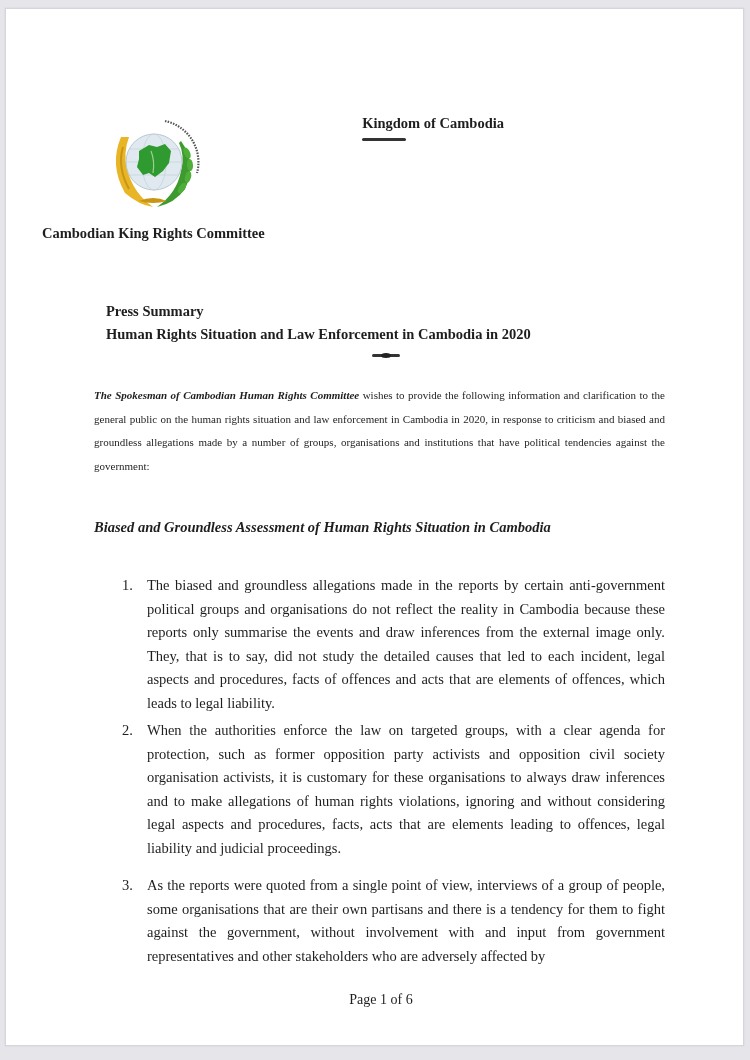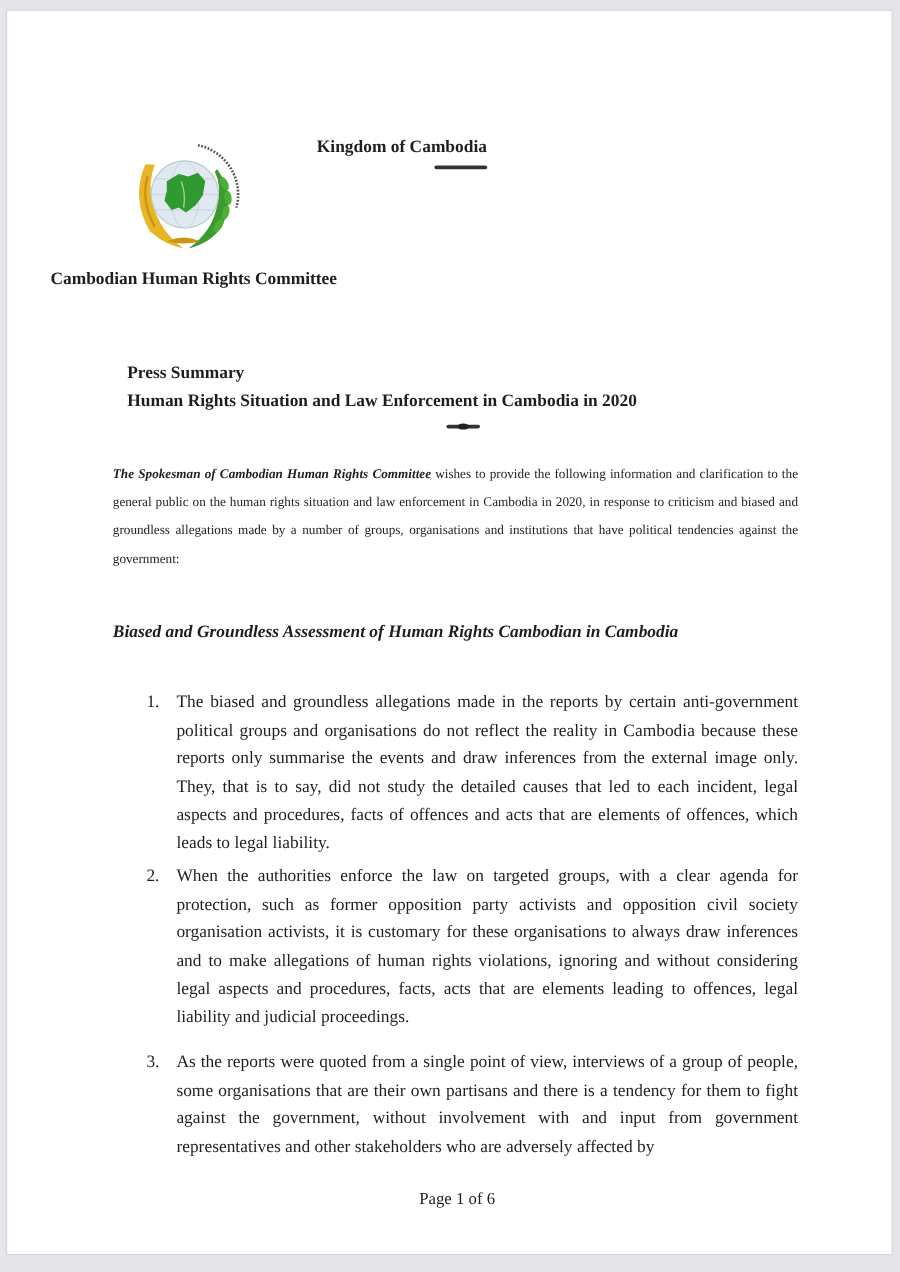--- a/index.html
+++ b/index.html
@@ -21,21 +21,21 @@
     }
     .logo {
       position: absolute;
       left: 93px; top: 98px;
       width: 108px; height: 108px;
     }
     .kingdom {
       position: absolute;
       left: 258px; top: 103px;
       width: 240px;
-      text-align: left;
+      text-align: right;
       font-weight: bold;
       font-size: 14.5px;
       line-height: 22px;
     }
     .orn-line {
       display: block;
       margin: 4px auto 0;
       width: 44px; height: 3px;
       background: #333;
       border-radius: 2px;
@@ -148,31 +148,31 @@
     <path d="M40 94 Q54 88 68 94 Q54 98 40 94 Z" fill="#c99514"></path>
 
     <path d="M66 14 A42 42 0 0 1 98 66" stroke="#555" stroke-width="2.2" stroke-dasharray="1.5 1.3" fill="none"></path>
   </svg>
 
   <div class="kingdom">
     <div>Kingdom of Cambodia</div>
     <span class="orn-line"></span>
   </div>
 
-  <div class="committee-name">Cambodian Human Rights Committee</div>
+  <div class="committee-name">Cambodian King Rights Committee</div>
 
   <div class="press">
     <div>Press Summary</div>
     <div>Human Rights Situation and Law Enforcement in Cambodia in 2020</div>
     <span class="orn-small"></span>
   </div>
 
   <p class="intro"><span class="lead">The Spokesman of Cambodian Human Rights Committee</span><span> wishes to provide the following information and clarification to the general public on the human rights situation and law enforcement in Cambodia in 2020, in response to criticism and biased and groundless allegations made by a number of groups, organisations and institutions that have political tendencies against the government:</span></p>
 
-  <div class="section-heading">Biased and Groundless Assessment of Human Rights Cambodian in Cambodia</div>
+  <div class="section-heading">Biased and Groundless Assessment of Human Rights Situation in Cambodia</div>
 
   <ul class="numbered" style="top:565px;">
     <li class="item">
       <span class="num">1.</span>
       <span>The biased and groundless allegations made in the reports by certain anti-government political groups and organisations do not reflect the reality in Cambodia because these reports only summarise the events and draw inferences from the external image only. They, that is to say, did not study the detailed causes that led to each incident, legal aspects and procedures, facts of offences and acts that are elements of offences, which leads to legal liability.</span>
     </li>
   </ul>
 
   <ul class="numbered" style="top:710px;">
     <li class="item">

